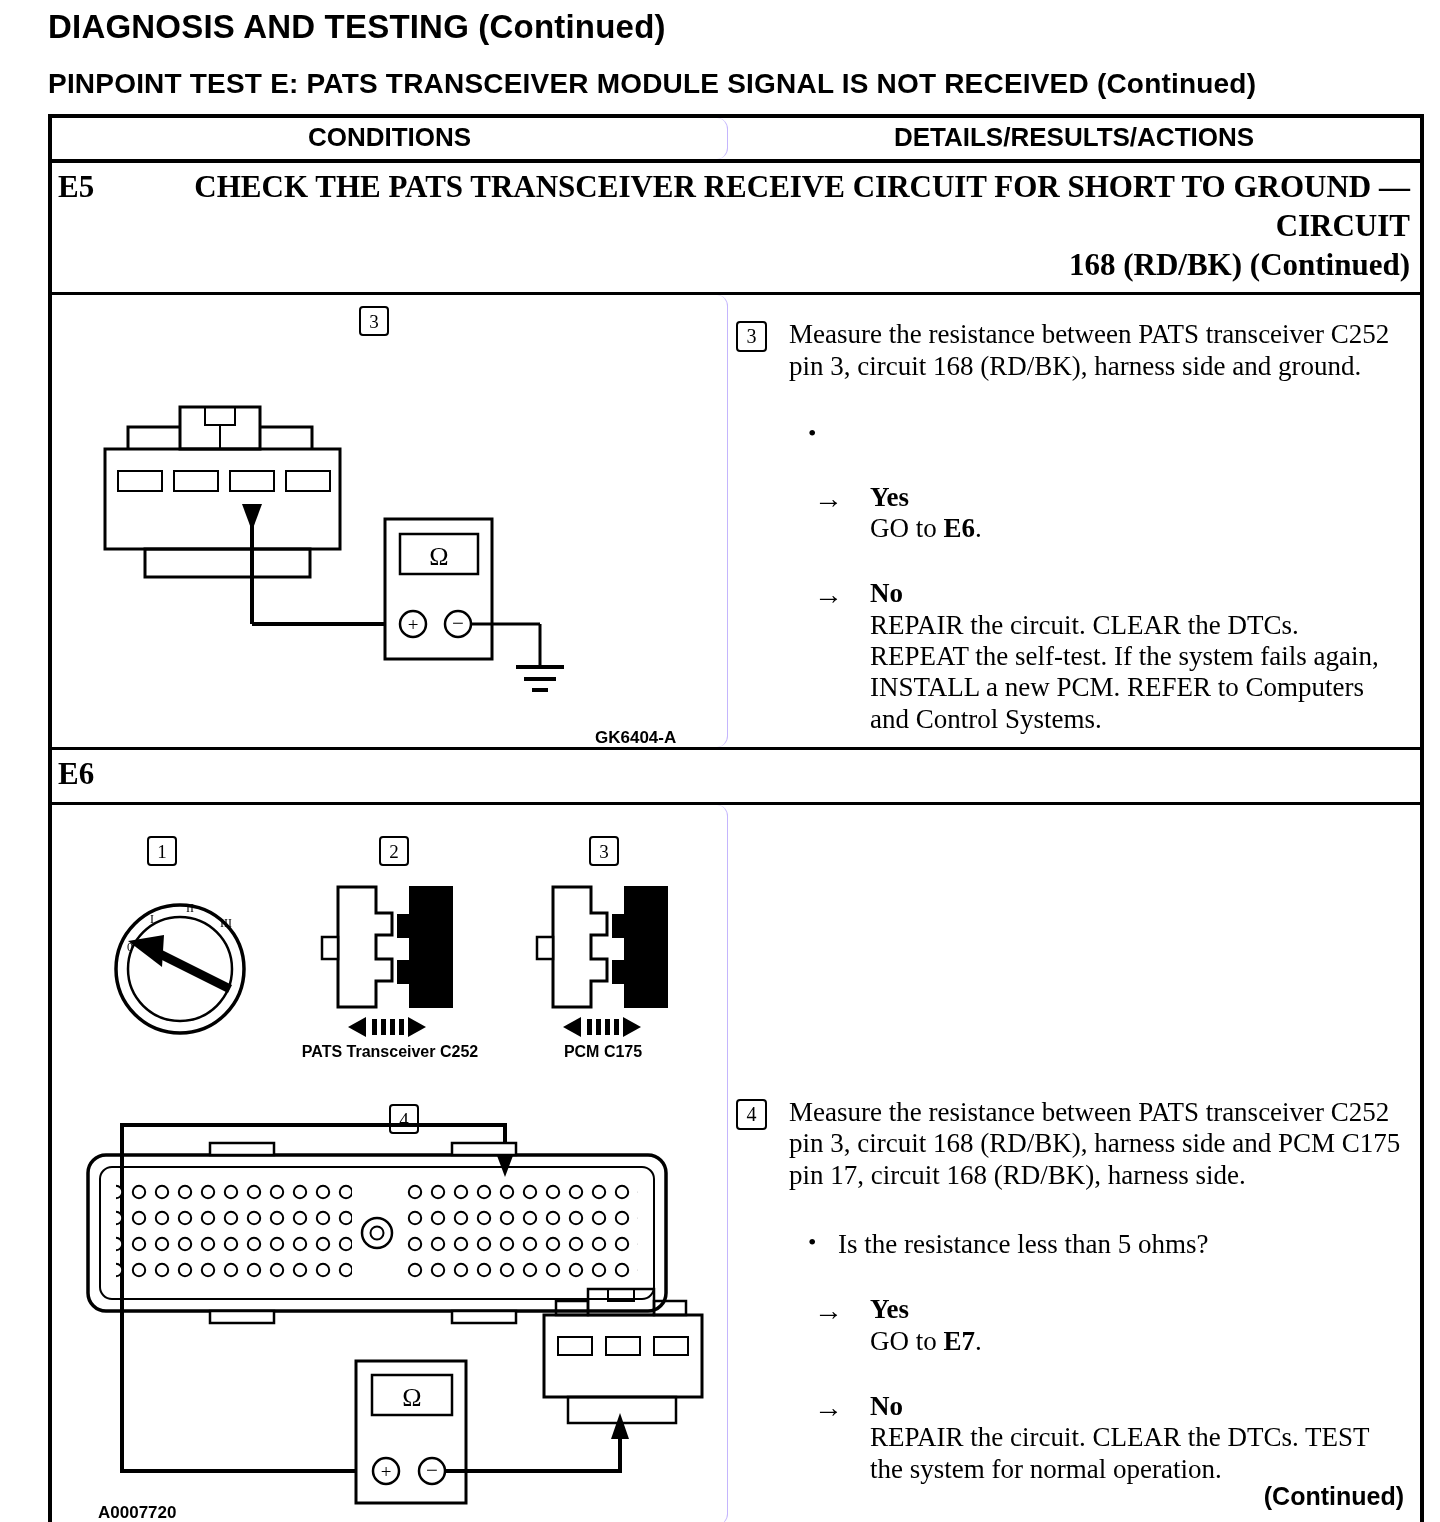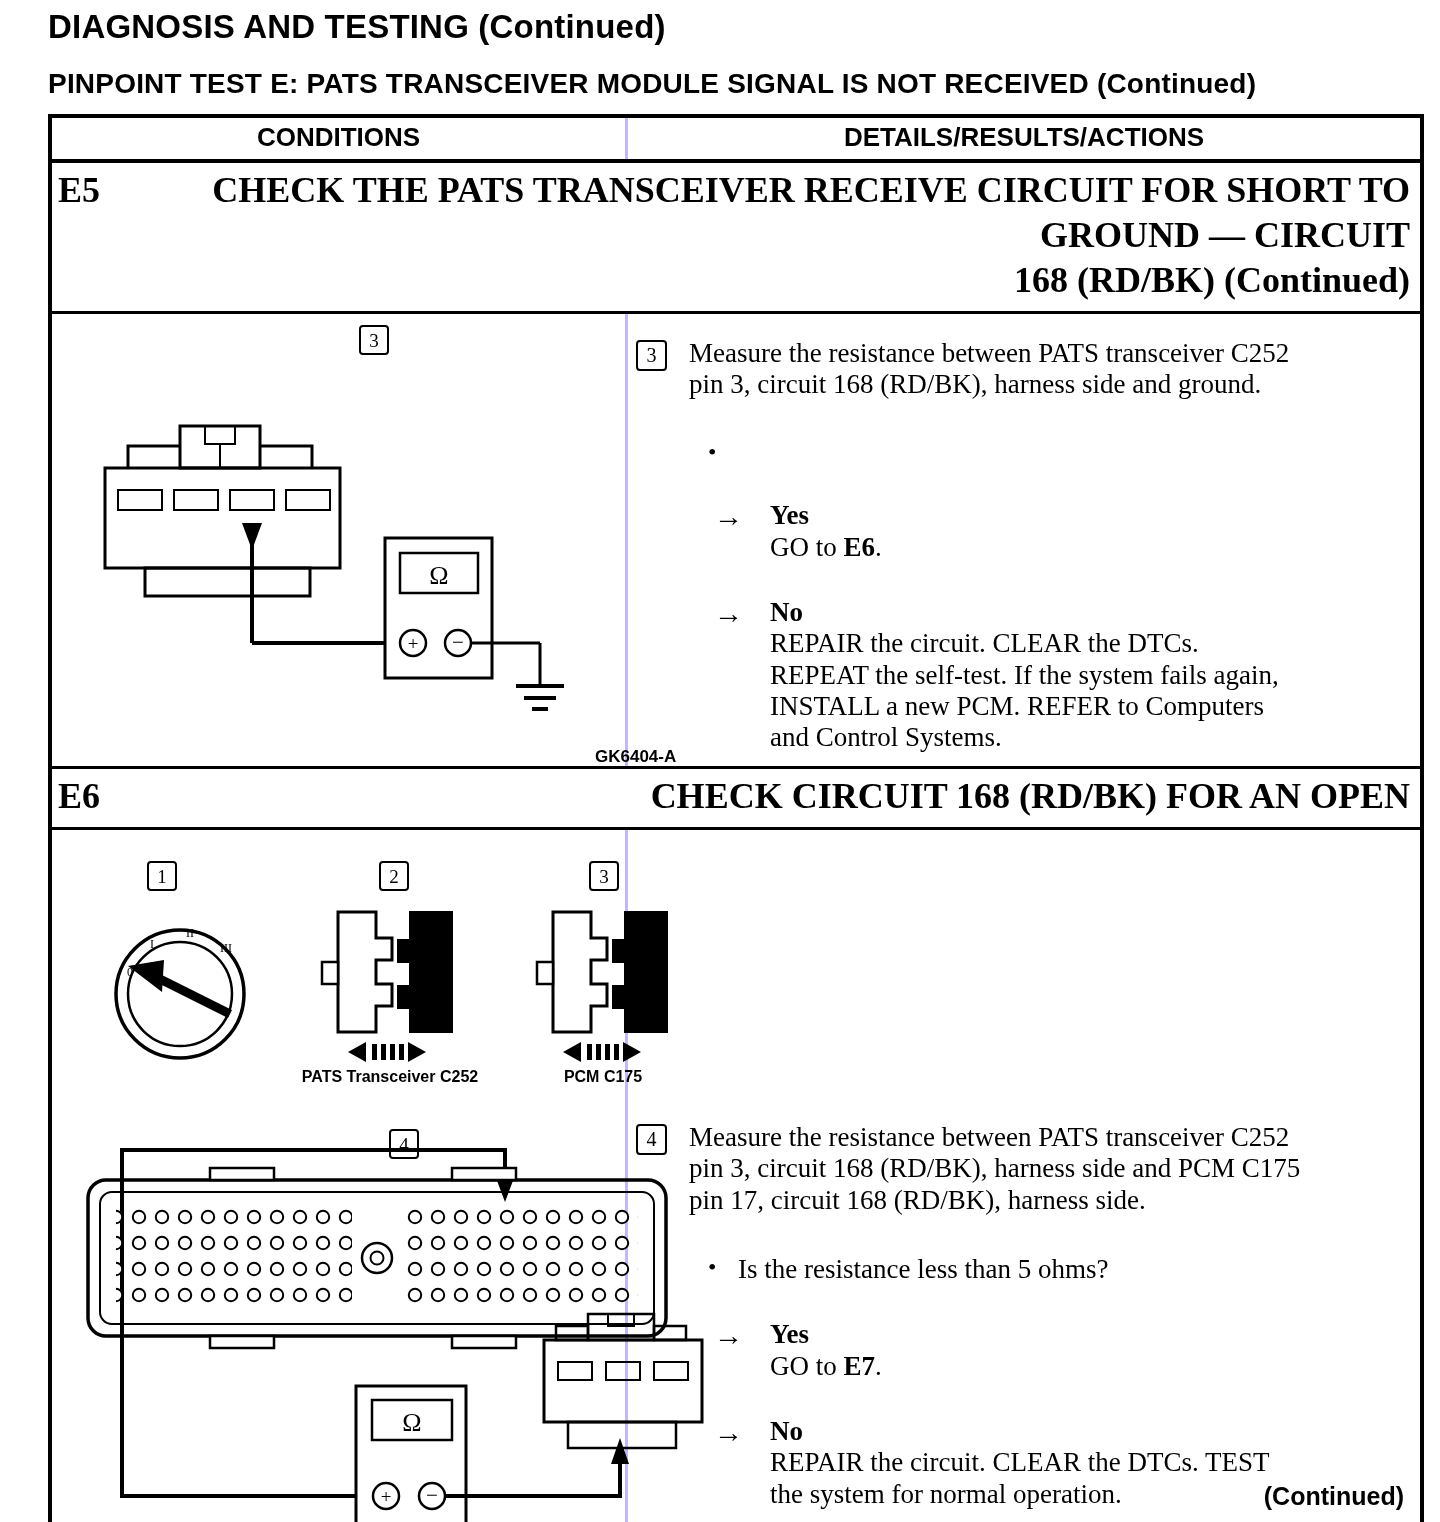--- a/index.html
+++ b/index.html
@@ -16,25 +16,25 @@
   }
   .page-subtitle {
     font-family:"Liberation Sans", sans-serif; font-weight:bold;
     font-size:28px; margin-top:22px; letter-spacing:0.2px;
   }
 
   .ptable { margin-top:14px; border:4px solid #000; width:1376px; }
   .thead { display:flex; border-bottom:4px solid #000;
     font-family:"Liberation Sans", sans-serif; font-weight:bold; font-size:26px; }
   .thead .th { padding:4px 0 6px; text-align:center; }
-  .cell-left { width:576px; border-right:3px solid #c4b5fd; flex:none; }
+  .cell-left { width:676px; border-right:1px solid #c4b5fd; flex:none;border-radius:11px; }
   .cell-right { flex:1;border-radius:6px; }
 
   .band { display:flex; border-bottom:3px solid #000; padding:5px 10px 8px 6px;
-    font-size:36px; line-height:1.25; }
+    font-size:31px; line-height:1.25; }
   .band .bid { width:62px; flex:none; font-weight:bold; }
   .band .btitle { flex:1; font-weight:bold; white-space:pre-line;text-align:right; }
 
   .trow { display:flex; }
   .trow1 { height:455px; border-bottom:3px solid #000; }
   .trow2 { height:720px; }
   .cond { padding:4px 6px 0 8px; }
 
   .actions { padding:24px 10px 0 8px; font-size:27px; line-height:1.16; }
   .step { display:flex; }
@@ -157,21 +157,20 @@
           <div class="bbody">
             <div class="blabel">No</div>
             <div class="baction">REPAIR the circuit. CLEAR the DTCs. REPEAT the self-test. If the system fails again, INSTALL a new PCM. REFER to Computers and Control Systems.</div>
           </div>
         </div>
       </div>
     </div>
 
     <div class="band">
       <span class="bid">E6</span>
-      <span class="btitle">CHECK CIRCUIT 168 (RD/BK) FOR AN OPEN</span>
     </div>
 
     <div class="trow trow2">
       <div class="cell-left cond">
 
         <svg width="650" height="290" viewBox="0 0 650 290">
           <defs>
             <g id="cpair">
               <path d="M20,0 H58 V26 H74 V48 H58 V72 H74 V94 H58 V120 H20 Z" fill="#fff" stroke="#000" stroke-width="3"></path>
               <rect x="4" y="50" width="16" height="22" fill="#fff" stroke="#000" stroke-width="2.5"></rect>

